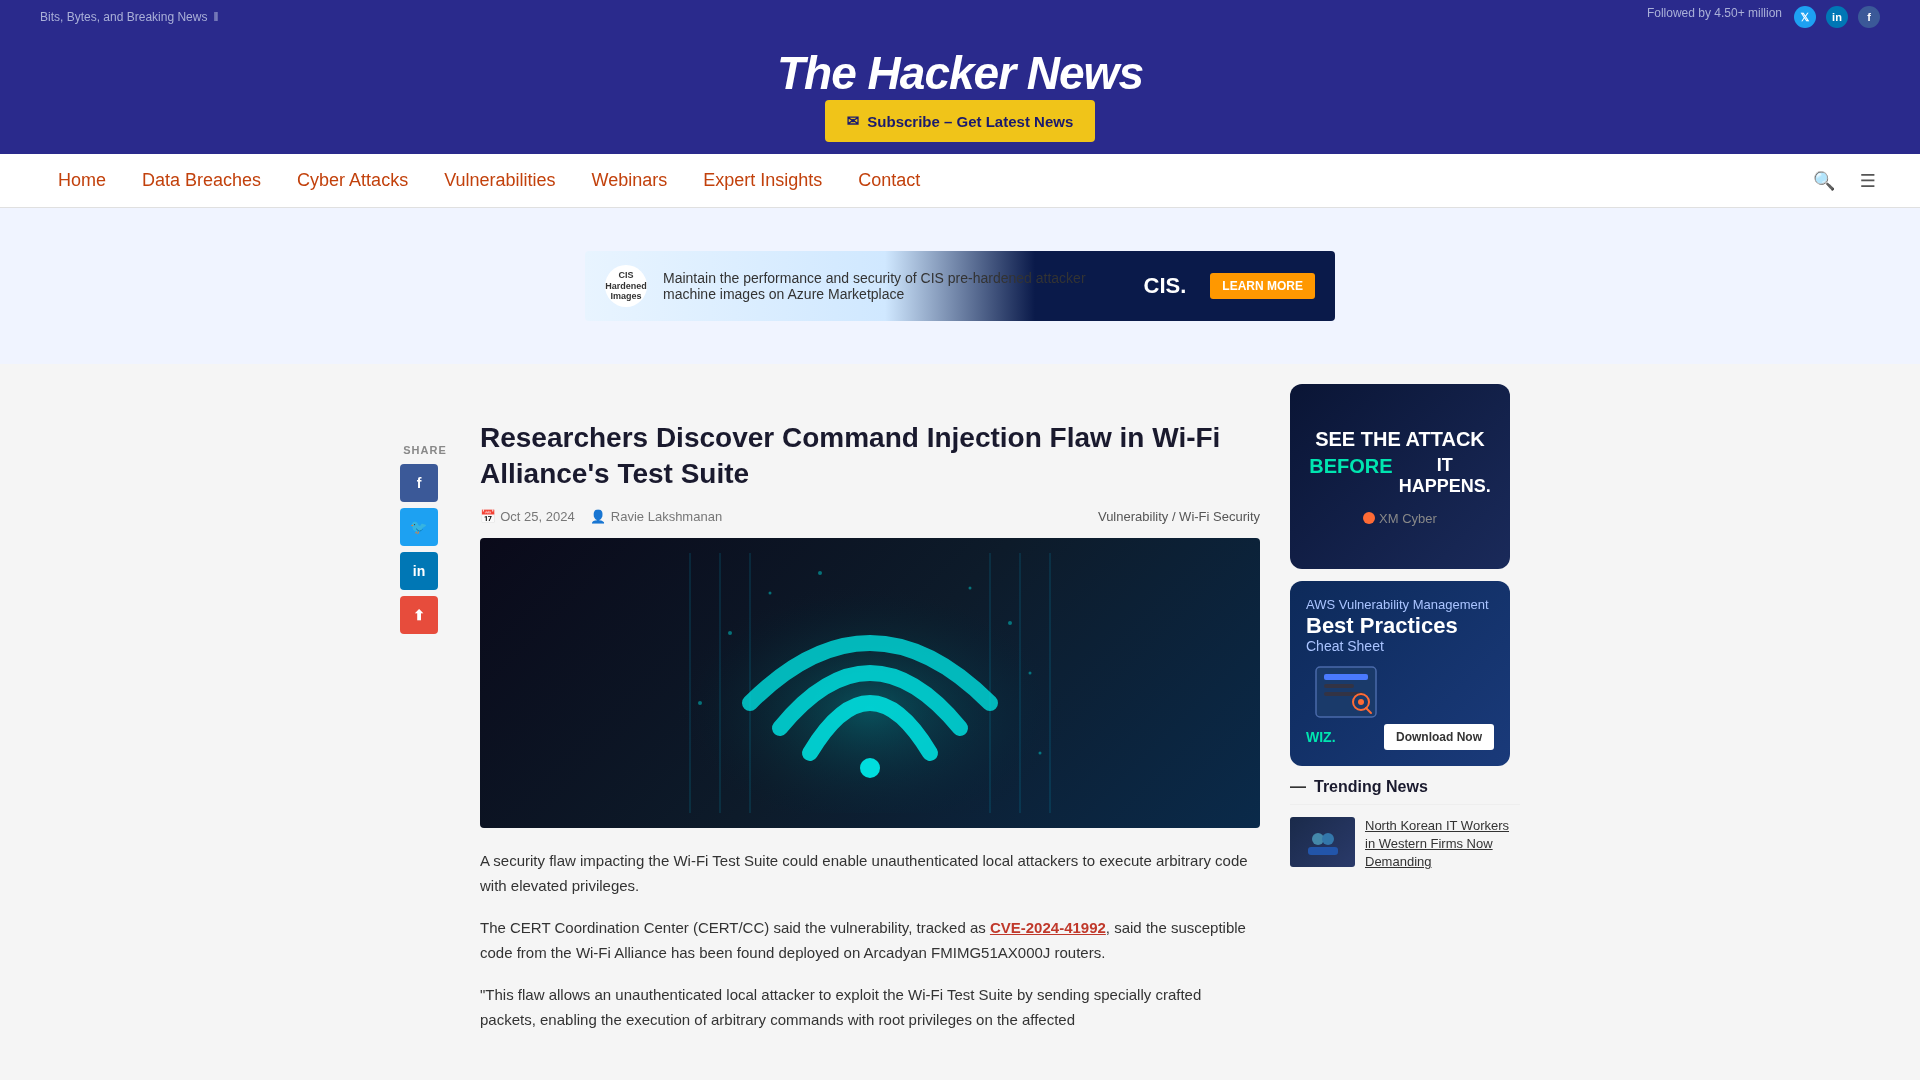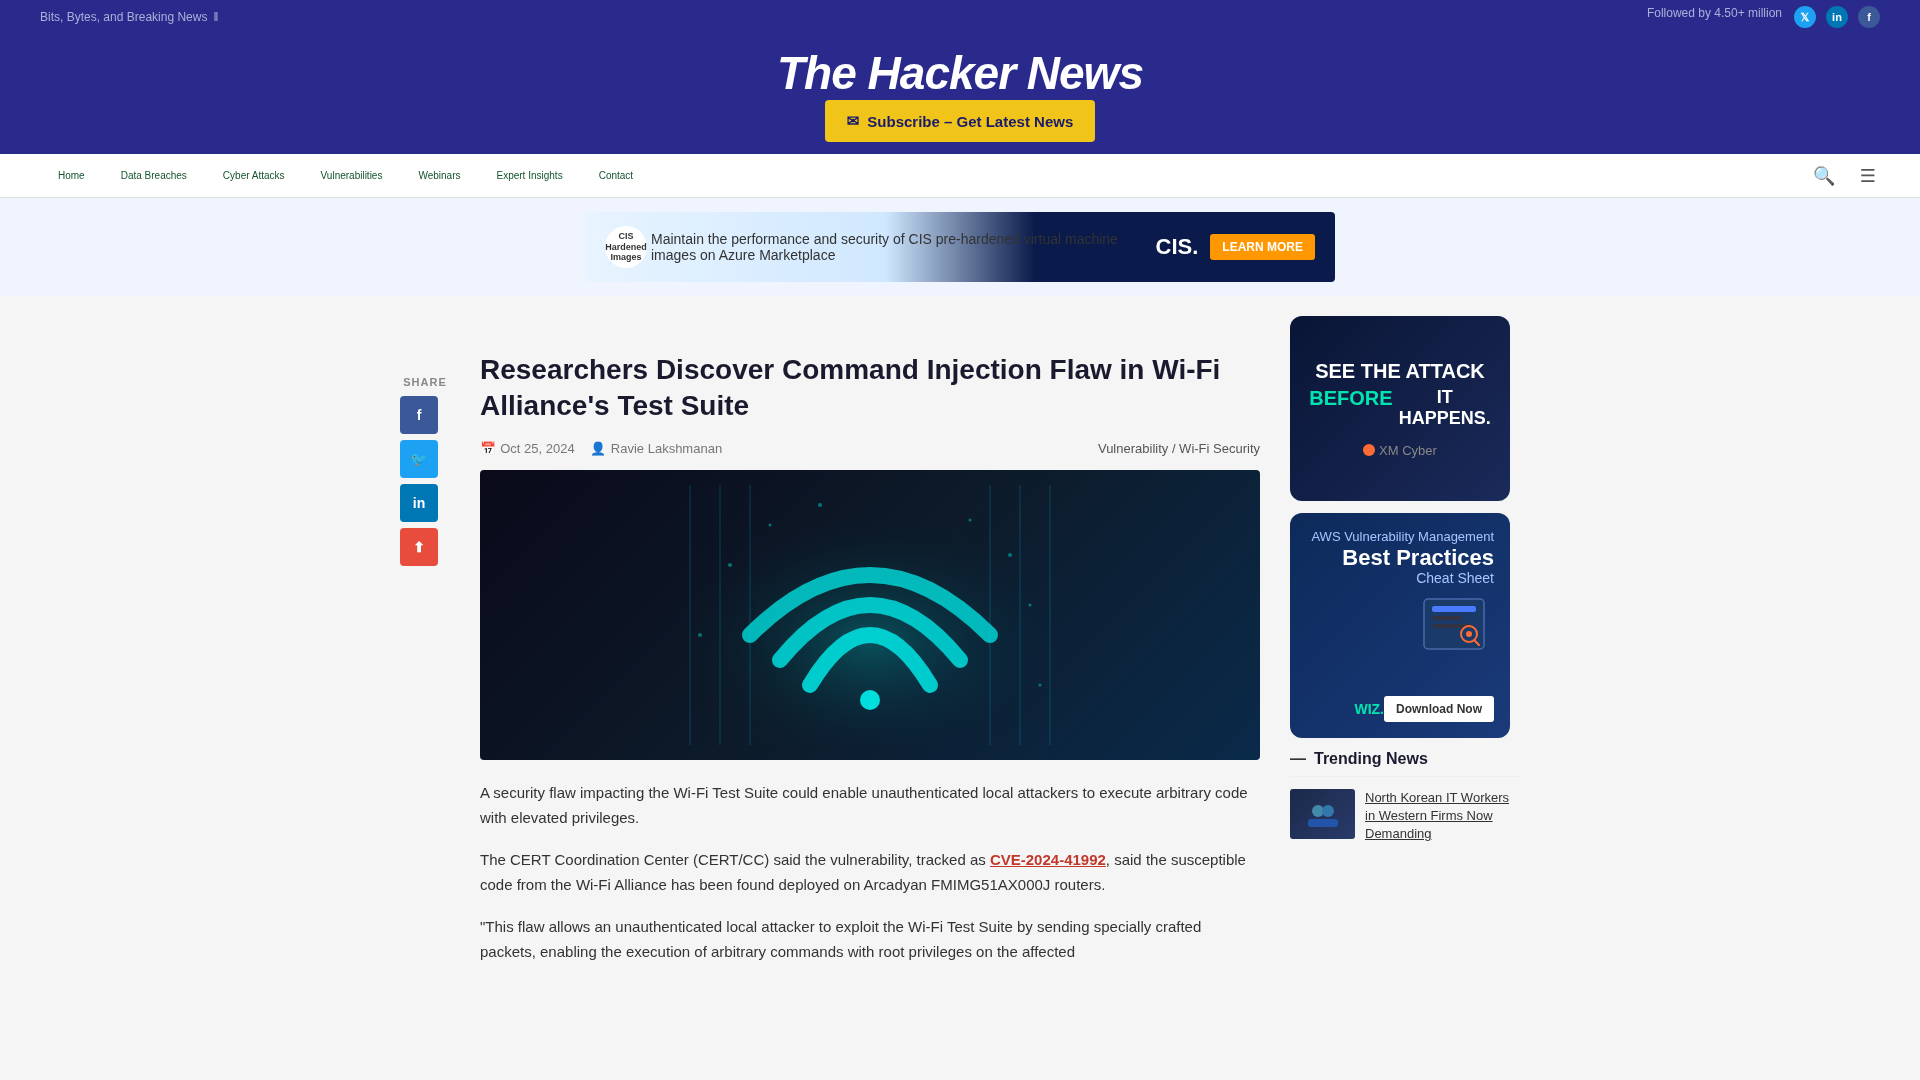--- a/index.html
+++ b/index.html
@@ -62,45 +62,45 @@
       background: white;
       border-bottom: 1px solid #e0e0e0;
       padding: 0 40px;
       display: flex;
       align-items: center;
       justify-content: space-between;
     }
     .nav-links { display: flex; gap: 0; }
     .nav-link {
       padding: 16px 18px;
-      color: #14532d;
-      font-size: 10px;
+      color: #c2410c;
+      font-size: 18px;
       font-weight: 500;
       cursor: pointer;
       text-decoration: none;
       display: block;
     }
     .nav-icons { display: flex; gap: 16px; align-items: center; }
     .nav-icon-btn {
       background: none; border: none; cursor: pointer;
       font-size: 18px; color: #555; padding: 4px;
     }
 
     
     .ad-banner {
       max-width: 750px;
-      margin: 4px auto;
+      margin: 33px auto;
       background: linear-gradient(90deg, #e8f4ff 0%, #d0e8ff 40%, #0a1a4a 60%, #0a1a4a 100%);
       border-radius: 4px;
       overflow: hidden;
       display: flex;
       align-items: center;
       height: 70px;
       padding: 0 20px;
-      gap: 4px;
+      gap: 16px;
     }
     .ad-logo { font-size: 13px; font-weight: bold; color: #333; }
     .ad-text { font-size: 14px; color: #333; flex: 1; }
     .ad-cis { color: white; font-size: 22px; font-weight: bold; margin-right: 8px; }
     .ad-learn-btn {
       background: #ff9800;
       color: white;
       border: none;
       padding: 6px 12px;
       font-size: 12px;
@@ -204,26 +204,25 @@
       padding: 20px;
       text-align: center;
     }
     .xm-cyber-text1 { color: white; font-size: 20px; font-weight: bold; margin-bottom: 4px; }
     .xm-cyber-text2 { color: #00e5b0; font-size: 20px; font-weight: bold; }
     .xm-cyber-text3 { color: white; font-size: 18px; font-weight: bold; }
     .xm-cyber-logo { color: #888; font-size: 13px; margin-top: 12px; display: flex; align-items: center; gap: 4px; }
     .xm-dot { width: 12px; height: 12px; background: #ff6b35; border-radius: 50%; }
 
     .sidebar-ad-2 {
-      height: 225px;
+      height: 185px;
       background: linear-gradient(135deg, #0d2a5a 0%, #1a3a7a 100%);
       display: flex;
       flex-direction: column;
       padding: 16px;
-      align-items: flex-end;
     }
     .aws-title1 { color: #aac4ff; font-size: 13px; margin-bottom: 2px; }
     .aws-title2 { color: white; font-size: 22px; font-weight: bold; line-height: 1.1; }
     .aws-title3 { color: #aac4ff; font-size: 14px; margin-bottom: 8px; }
     .aws-download-btn {
       background: white;
       color: #333;
       border: none;
       padding: 6px 12px;
       font-size: 12px;
@@ -300,21 +299,21 @@
     <button class="nav-icon-btn">🔍</button>
     <button class="nav-icon-btn">☰</button>
   </div>
 </nav>
 
 <div style="background: #f0f4ff; padding: 10px 0;">
   <div class="ad-banner">
     <div class="ad-logo">
       <div style="background: white; border-radius: 50%; width: 42px; height: 42px; display: flex; align-items: center; justify-content: center; font-size: 9px; font-weight: bold; color: #333; text-align: center; line-height: 1.2;">CIS<br>Hardened<br>Images</div>
     </div>
-    <div class="ad-text">Maintain the performance and security of CIS pre-hardened virtual machine images on Azure Marketplace</div>
+    <div class="ad-text">Maintain the performance and security of CIS pre-hardened attacker machine images on Azure Marketplace</div>
     <div class="ad-cis">CIS.</div>
     <button class="ad-learn-btn">LEARN MORE</button>
   </div>
 </div>
 
 <div class="main-container">
 
   <div class="share-sidebar">
     <div class="share-label">SHARE</div>
     <button class="share-btn share-fb">f</button>

